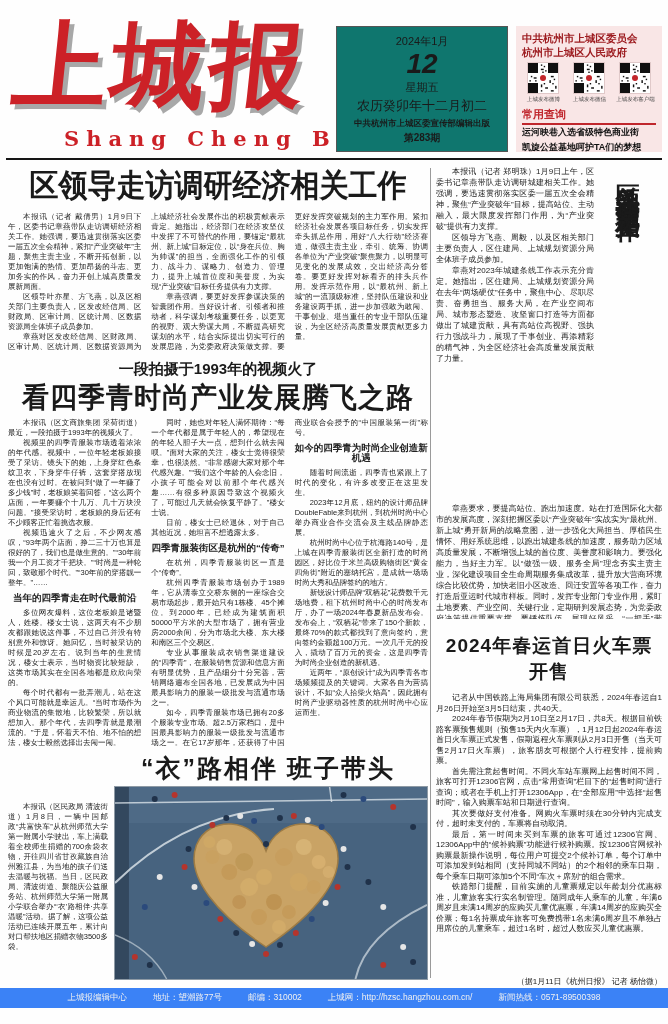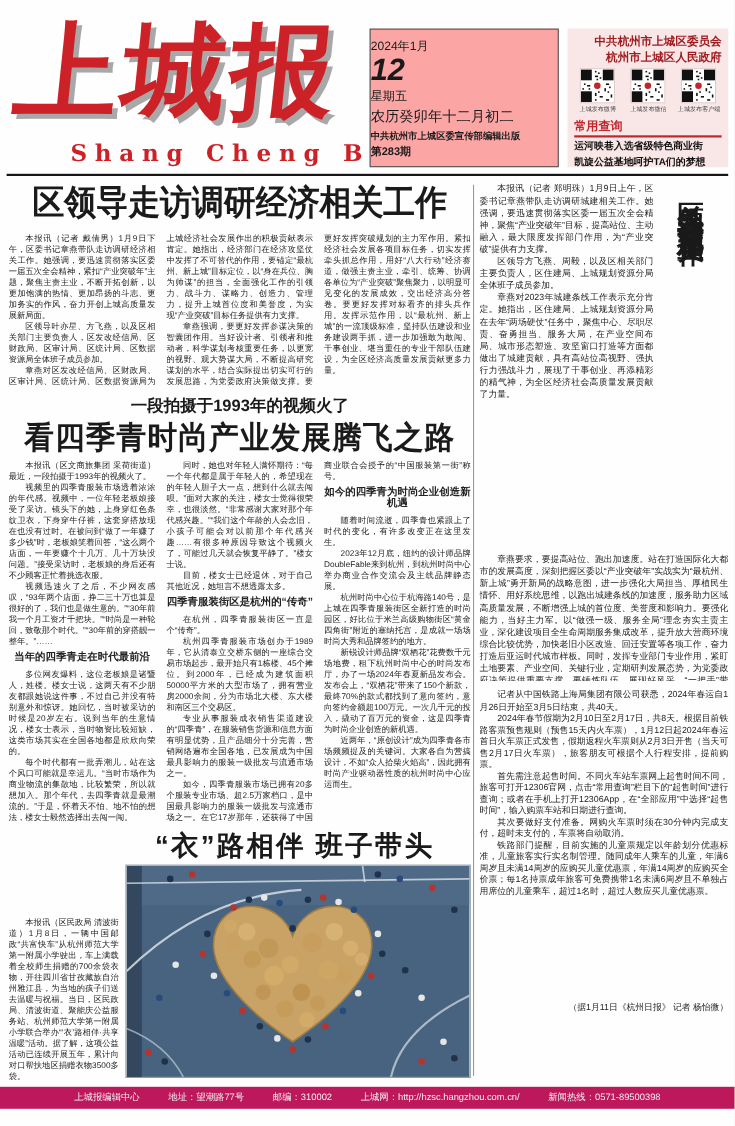--- a/index.html
+++ b/index.html
@@ -5,31 +5,31 @@
   html,body{margin:0;padding:0;background:#e8e8e8;}
   .page{position:relative;width:668px;height:1024px;margin:0 auto;background:#fefefe;overflow:hidden;
         font-family:"Liberation Sans",sans-serif;color:#1a1a1a;}
   
   .logo{position:absolute;left:14px;top:16px;font-family:"DejaVu Serif",serif;font-weight:900;
         font-size:94px;line-height:1.05;color:#cc2127;letter-spacing:4px;
         text-shadow:5px 5px 0 #a8a8a8;transform:skewX(-6deg);white-space:nowrap;}
   .pinyin{position:absolute;left:64px;top:126px;font-family:"DejaVu Serif",serif;font-weight:bold;
         font-size:21px;color:#cc2127;letter-spacing:7px;white-space:nowrap;}
   .date-box{position:absolute;left:336px;top:26px;width:172px;height:126px;border:1px solid #555;
-        box-sizing:border-box;text-align:left;background:#fca5a5;overflow:hidden;}
+        box-sizing:border-box;text-align:center;background:#0f766e;overflow:hidden;}
   .db-ym{font-size:11px;margin-top:7px;}
   .db-day{font-size:28px;font-weight:bold;line-height:1.1;font-style:italic;}
   .db-week{font-size:11px;}
   .db-lunar{font-size:13px;font-family:"DejaVu Serif",serif;margin-top:2px;}
   .db-pub{font-size:8.5px;font-weight:bold;margin-top:3px;}
   .db-issue{font-size:10px;font-weight:bold;margin-top:1px;}
   .db-hot-label{font-size:10px;margin-top:6px;letter-spacing:3px;}
   .org-box{position:absolute;left:516px;top:26px;width:146px;height:126px;background:#f9e6e6;
         box-sizing:border-box;padding:5px 6px;overflow:hidden;}
-  .org-line{font-size:10.5px;font-weight:bold;color:#9d1c20;text-align:right;line-height:1.35;}
+  .org-line{font-size:10.5px;font-weight:bold;color:#9d1c20;text-align:left;line-height:1.35;}
   .qr-row{display:flex;justify-content:space-between;margin-top:3px;}
   .qr-cell{width:32%;text-align:center;}
   .qr{width:30px;height:30px;background:#fff;border:1px solid #e0c9c9;display:block;margin:0 auto;}
   .qr-label{display:block;font-size:6.5px;color:#444;margin-top:1px;white-space:nowrap;transform:scale(.85);}
   .digest-label{font-size:11px;font-weight:bold;color:#c0272d;border-bottom:2px solid #c0272d;
         padding-bottom:1px;margin-top:3px;width:100%;}
   .digest-item{font-size:9px;font-weight:bold;color:#111;line-height:1.5;margin-top:1px;}
   .head-rule{position:absolute;left:6px;right:6px;top:158px;height:2px;background:#161616;}
   .v-rule{position:absolute;left:430px;top:168px;width:1px;height:810px;background:#9a9a9a;}
   
@@ -41,37 +41,37 @@
   .left-region{position:absolute;left:8px;top:166px;width:420px;height:812px;}
   .economy-headline{position:absolute;top:2px;left:0;right:0;text-align:center;font-size:29px;
         font-weight:900;letter-spacing:0;line-height:1.2;transform:scaleY(1.08);}
   .economy-body{position:absolute;top:46px;left:0;right:0;height:140px;overflow:hidden;}
   .fashion-kicker{position:absolute;top:194px;left:0;right:0;text-align:center;font-size:15px;font-weight:bold;}
   .fashion-headline{position:absolute;top:214px;left:0;right:0;text-align:center;font-size:27px;
         font-weight:900;letter-spacing:1px;transform:scaleY(1.05);}
   .fashion-body{position:absolute;top:252px;left:0;right:0;height:330px;overflow:hidden;}
   .donation-headline{position:absolute;top:586px;left:100px;right:0;text-align:center;font-size:25px;
         font-weight:900;letter-spacing:2px;}
-  .donation-caption{position:absolute;top:636px;left:0;width:100px;height:178px;overflow:hidden;margin-top:32px;}
+  .donation-caption{position:absolute;top:636px;left:0;width:100px;height:178px;overflow:hidden;}
   .photo{position:absolute;top:620px;left:106px;width:314px;height:194px;border:1px solid #8e9aa5;
         box-sizing:border-box;overflow:hidden;}
   .photo svg{display:block;width:100%;height:100%;}
   
   .right-region{position:absolute;left:436px;top:166px;width:226px;height:812px;}
   .sidebar-flex{display:flex;height:332px;}
   .sidebar-body{width:158px;overflow:hidden;font-size:8px;line-height:11px;}
   .vert-headline-wrap{flex:1;display:flex;justify-content:center;}
   .vert-headline{writing-mode:vertical-rl;font-size:23px;font-weight:900;letter-spacing:3px;
         line-height:1.15;transform:scaleX(1.05);}
   .sidebar-cont{margin-top:5px;height:116px;overflow:hidden;font-size:8px;line-height:11px;}
   .tickets-headline{margin-top:14px;text-align:center;font-size:19px;font-weight:900;letter-spacing:1px;}
   .tickets-body{margin-top:8px;height:266px;overflow:hidden;font-size:8px;line-height:10.5px;}
   .tickets-attribution{text-align:right;font-size:8px;margin-top:17px;color:#222;}
   
-  .footer{position:absolute;left:0;top:988px;width:668px;height:20px;background:#be185d;color:#f1f1f1;
+  .footer{position:absolute;left:0;top:988px;width:668px;height:20px;background:#3b82f6;color:#f1f1f1;
         display:flex;align-items:center;justify-content:center;gap:26px;font-size:8.5px;white-space:nowrap;}
 </style>
 </head>
 <body>
 
 <div class="page">
 
   <div>
     <div class="logo">上城报</div>
     <div class="pinyin">Shang Cheng Bao</div>
@@ -251,25 +251,27 @@
           <p class="para">章燕对2023年城建条线工作表示充分肯定。她指出，区住建局、上城规划资源分局在去年“两场硬仗”任务中，聚焦中心、尽职尽责、奋勇担当、服务大局，在产业空间布局、城市形态塑造、攻坚窗口打造等方面都做出了城建贡献，具有高站位高视野、强执行力强战斗力，展现了干事创业、再添精彩的精气神，为全区经济社会高质量发展贡献了力量。</p>
         </div>
       <div class="vert-headline-wrap">
         <div class="vert-headline">区领导走访调研城建相关工作</div>
       </div>
     </div>
     <div class="sidebar-cont article-text">
         <p class="para">章燕要求，要提高站位、跑出加速度。站在打造国际化大都市的发展高度，深刻把握区委以“产业突破年”实战实为“最杭州、新上城”勇开新局的战略意图，进一步强化大局担当、厚植民生情怀、用好系统思维，以跑出城建条线的加速度，服务助力区域高质量发展，不断增强上城的首位度、美誉度和影响力。要强化能力，当好主力军。以“做强一级、服务全局”理念夯实主责主业，深化建设项目全生命周期服务集成改革，提升放大营商环境综合比较优势，加快老旧小区改造、回迁安置等各项工作，奋力打造后亚运时代城市样板。同时，发挥专业部门专业作用，紧盯土地要素、产业空间、关键行业，定期研判发展态势，为党委政府决策提供重要支撑。要锤炼队伍，展现好风采。“一把手”带队、班子带头，对照省市乃至全国一流的标杆追求，拿出“最精彩”“最幸福”“最极致”的顶格标准，在队伍建设、运行机制、工作创新上下足功夫，持续提升城建战线干部整体专业素养水平，不断以改革创新拿出更多“上城速度”“上城样板”，做到以硬核队伍推动城区品质提升。</p>
       </div>
 
+    <div class="tickets-headline">2024年春运首日火车票开售</div>
     <div class="tickets-body article-text">
         <p class="para">记者从中国铁路上海局集团有限公司获悉，2024年春运自1月26日开始至3月5日结束，共40天。</p>
         <p class="para">2024年春节假期为2月10日至2月17日，共8天。根据目前铁路客票预售规则（预售15天内火车票），1月12日起2024年春运首日火车票正式发售，假期返程火车票则从2月3日开售（当天可售2月17日火车票），旅客朋友可根据个人行程安排，提前购票。</p>
         <p class="para">首先需注意起售时间。不同火车站车票网上起售时间不同，旅客可打开12306官网，点击“常用查询”栏目下的“起售时间”进行查询；或者在手机上打开12306App，在“全部应用”中选择“起售时间”，输入购票车站和日期进行查询。</p>
         <p class="para">其次要做好支付准备。网购火车票时须在30分钟内完成支付，超时未支付的，车票将自动取消。</p>
+        <p class="para">最后，第一时间未买到车票的旅客可通过12306官网、12306App中的“候补购票”功能进行候补购票。按12306官网候补购票最新操作说明，每位用户可提交2个候补订单，每个订单中可添加发到站相同（支持同城不同站）的2个相邻的乘车日期，每个乘车日期可添加5个不同“车次＋席别”的组合需求。</p>
         <p class="para">铁路部门提醒，目前实施的儿童票规定以年龄划分优惠标准，儿童旅客实行实名制管理。随同成年人乘车的儿童，年满6周岁且未满14周岁的应购买儿童优惠票，年满14周岁的应购买全价票；每1名持票成年旅客可免费携带1名未满6周岁且不单独占用席位的儿童乘车，超过1名时，超过人数应买儿童优惠票。</p>
       </div>
     <div class="tickets-attribution">（据1月11日《杭州日报》 记者 杨怡微）</div>
   </div>
 
   <div class="footer">
     <span>上城报编辑中心</span>
     <span>地址：望潮路77号</span>
     <span>邮编：310002</span>
     <span>上城网：http://hzsc.hangzhou.com.cn/</span>

